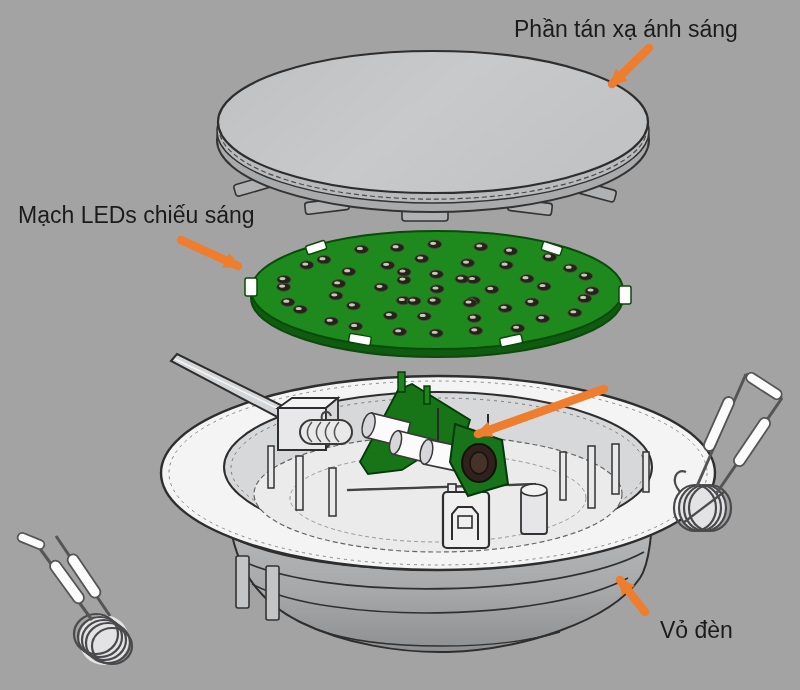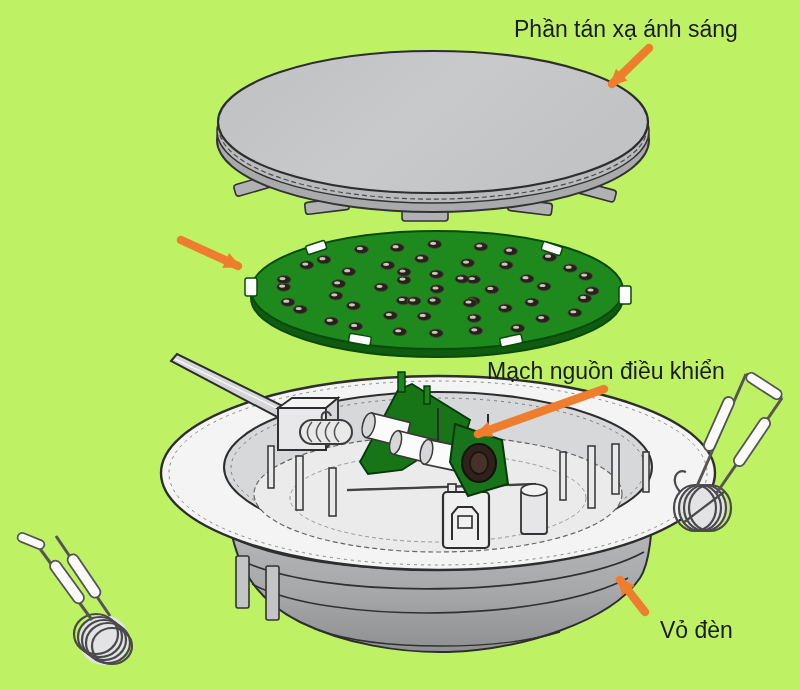--- a/index.html
+++ b/index.html
@@ -1,16 +1,16 @@
 <!DOCTYPE html>
 <html style="--accent: #EE7D2E; --pcb-green: #1E8A1E; --pcb-dark: #0A4A0A; --metal-light: #C6C7C9; --metal-mid: #B0B1B3; --outline: #2E2E2E;"><head>
 <meta charset="utf-8">
 <style>
   html,body{margin:0;padding:0;background:#ffffff;}
-  .stage{position:relative;width:800px;height:690px;background:#bef264;overflow:hidden;
+  .stage{position:relative;width:800px;height:690px;background:#a3a3a3;overflow:hidden;
          font-family:"Liberation Sans", sans-serif;}
   .stage svg{position:absolute;left:0;top:0;}
   .callout{position:absolute;font-size:23px;color:#1b1b1b;white-space:nowrap;
            font-family:"Liberation Sans", sans-serif;letter-spacing:0px;}
   .accent-stroke{stroke:var(--accent,#EE7D2E);}
   .accent-fill{fill:var(--accent,#EE7D2E);}
   .pcb-top{fill:var(--pcb-green,#1E8A1E);stroke:var(--pcb-dark,#0A4A0A);}
   .pcb-side{fill:#0F5C10;stroke:var(--pcb-dark,#0A4A0A);}
   .outline{stroke:var(--outline,#2e2e2e);}
 </style>
@@ -295,16 +295,16 @@
 
   <g stroke-linecap="round" fill="none" stroke-width="8.5">
     <line class="accent-stroke" x1="649" y1="48" x2="612" y2="84" marker-end="url(#ah)"></line>
     <line class="accent-stroke" x1="181" y1="240" x2="238" y2="266" marker-end="url(#ah)"></line>
     <line class="accent-stroke" x1="604" y1="389" x2="478" y2="434" marker-end="url(#ah)"></line>
     <line class="accent-stroke" x1="645" y1="612" x2="620" y2="580" marker-end="url(#ah)"></line>
   </g>
 </svg>
 
 <div class="callout" style="left:514px;top:16px">Phần tán xạ ánh sáng</div>
-<div class="callout" style="left:487px;top:358px">Mạch nguồn điều khiển</div>
+<div class="callout" style="left:18px;top:202px">Mạch LEDs chiếu sáng</div>
 <div class="callout" style="left:660px;top:617px">Vỏ đèn</div>
 
 </div>
 
 </body></html>

